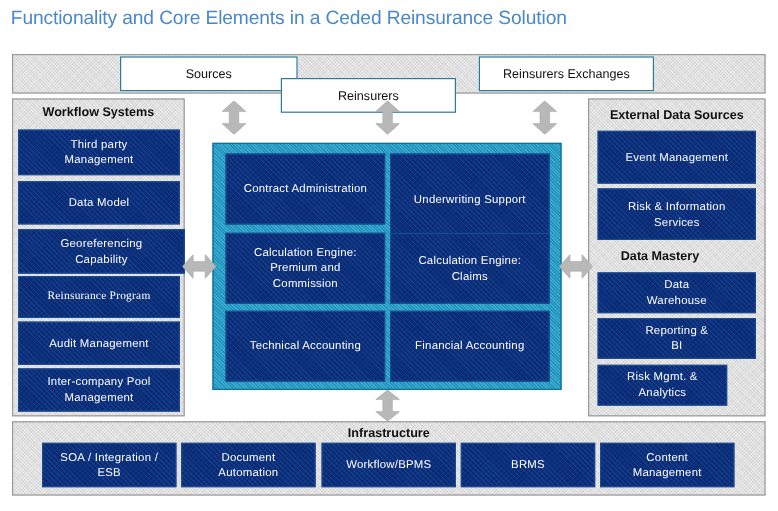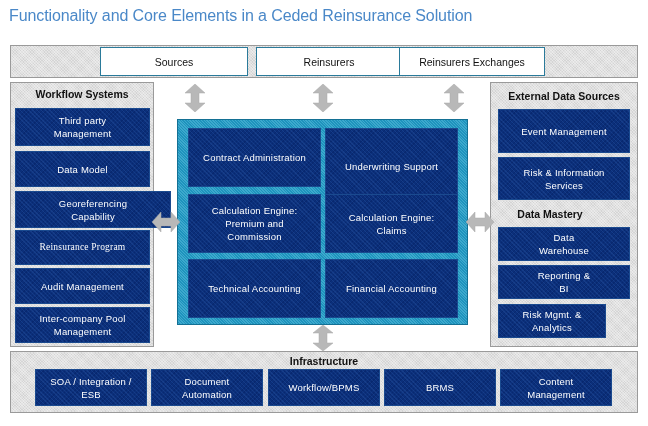--- a/index.html
+++ b/index.html
@@ -60,29 +60,29 @@
   .arrow { position: absolute; }
   .arrow svg { display: block; }
 </style>
 </head>
 <body>
 
 <div class="title">Functionality and Core Elements in a Ceded Reinsurance Solution</div>
 
 <div class="panel top-band"></div>
 <div class="ext-box" style="left:100px;width:148px;">Sources</div>
-<div class="ext-box" style="left:256px;width:146px;">Reinsurers</div>
+<div class="ext-box" style="left:234px;width:146px;margin-top:18px;">Reinsurers</div>
 <div class="ext-box" style="left:399px;width:146px;">Reinsurers Exchanges</div>
 
 <div class="panel left-panel"></div>
 <div class="panel-heading" style="left:10px;top:88px;width:144px;">Workflow Systems</div>
 <div class="blue-box" style="left:15px;top:108px;width:135px;height:38px;">Third party
 Management</div>
 <div class="blue-box" style="left:15px;top:151px;width:135px;height:36px;">Data Model</div>
-<div class="blue-box" style="left:15px;top:191px;width:156px;height:37px;">Georeferencing
+<div class="blue-box" style="left:15px;top:191px;width:139px;height:37px;">Georeferencing
 Capability</div>
 <div class="blue-box" style="left:15px;top:230px;width:135px;height:35px;font-family:Liberation Serif, serif;">Reinsurance Program</div>
 <div class="blue-box" style="left:15px;top:268px;width:135px;height:36px;">Audit Management</div>
 <div class="blue-box" style="left:15px;top:307px;width:135px;height:36px;">Inter-company Pool
 Management</div>
 
 <div class="core-frame"></div>
 <div class="blue-box" style="left:188px;top:128px;width:133px;height:59px;">Contract Administration</div>
 <div class="blue-box" style="left:325px;top:128px;width:133px;height:76px;">Underwriting Support</div>
 <div class="blue-box" style="left:188px;top:194px;width:133px;height:59px;">Calculation Engine:

